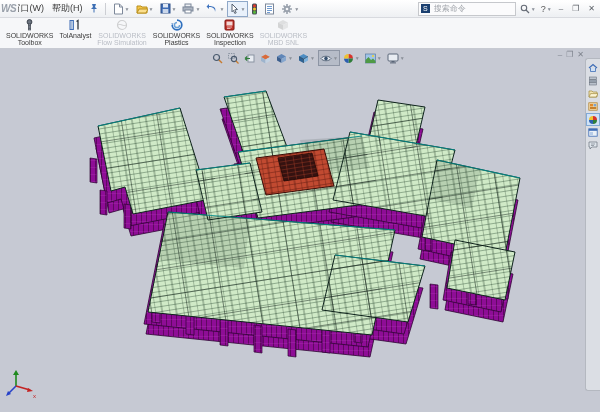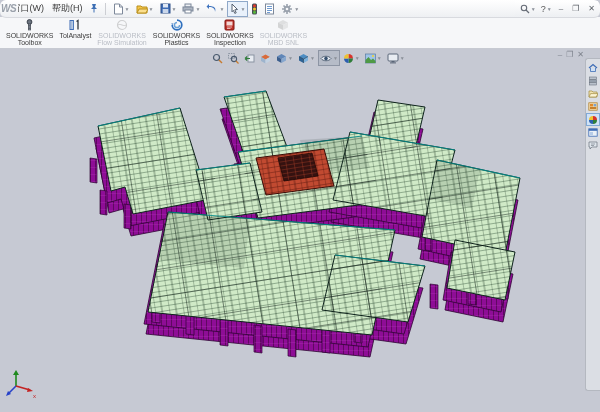--- a/index.html
+++ b/index.html
@@ -2,21 +2,21 @@
 <html><head>
 <meta charset="utf-8">
 <style>
   html,body{margin:0;padding:0;width:600px;height:412px;overflow:hidden;
     font-family:"Liberation Sans",sans-serif;-webkit-font-smoothing:antialiased;}
   .app{position:relative;width:600px;height:412px;background:#c6c9d3;}
 
   
   .titlebar{position:absolute;top:0;left:0;right:0;height:17px;
     background:linear-gradient(#ffffff,#eef0f3);border-bottom:1px solid #d8dadf;
-    display:flex;align-items:center;font-size:9px;color:#3b3b3b;z-index:30;border-radius:6px;}
+    display:flex;align-items:center;font-size:9px;color:#3b3b3b;z-index:30;}
   .logo-partial{color:#9aa1ab;font-weight:bold;font-style:italic;font-size:10px;
     padding:0 2px 0 1px;letter-spacing:-.5px;}
   .menu-item{padding:0 4px;white-space:nowrap;}
   .menu-item.clip{max-width:22px;overflow:hidden;direction:rtl;}
   .pin{margin:0 3px;}
   .tsep{width:1px;height:12px;background:#ccced3;margin:0 4px;}
   .tbi{display:inline-flex;align-items:center;height:14px;padding:0 2px;border:1px solid transparent;}
   .tbi.sel{border:1px solid #8fa8c8;background:#e9f1fb;}
   .dd{font-size:5px;color:#8a8f98;margin-left:1px;}
   .doc-title{position:absolute;left:150px;right:150px;text-align:center;font-size:9px;
@@ -136,20 +136,24 @@
           <circle cx="6" cy="6" r="1.3" fill="#f6f7f9"></circle>
           <g stroke="#9aa2ad" stroke-width="1.6">
             <path d="M6 1v2M6 9v2M1 6h2M9 6h2M2.5 2.5l1.4 1.4M8.1 8.1l1.4 1.4M9.5 2.5 8.1 3.9M3.9 8.1 2.5 9.5"></path>
           </g>
         </svg>
       <span class="dd">▼</span>
     </span>
 
 
     <div class="tb-right">
+      <span class="search-box">
+        <span class="sw-badge">S</span>
+        <input placeholder="搜索命令" style="">
+      </span>
       <span class="mini">
         <svg width="10" height="10" viewBox="0 0 10 10">
             <circle cx="4" cy="4" r="2.7" fill="none" stroke="#666c76" stroke-width="1.1"></circle>
             <path d="M6 6 L9 9" stroke="#666c76" stroke-width="1.3"></path>
           </svg>
         <span class="dd">▼</span>
       </span>
       <span class="mini">
         <span>?</span>
         <span class="dd">▼</span>

